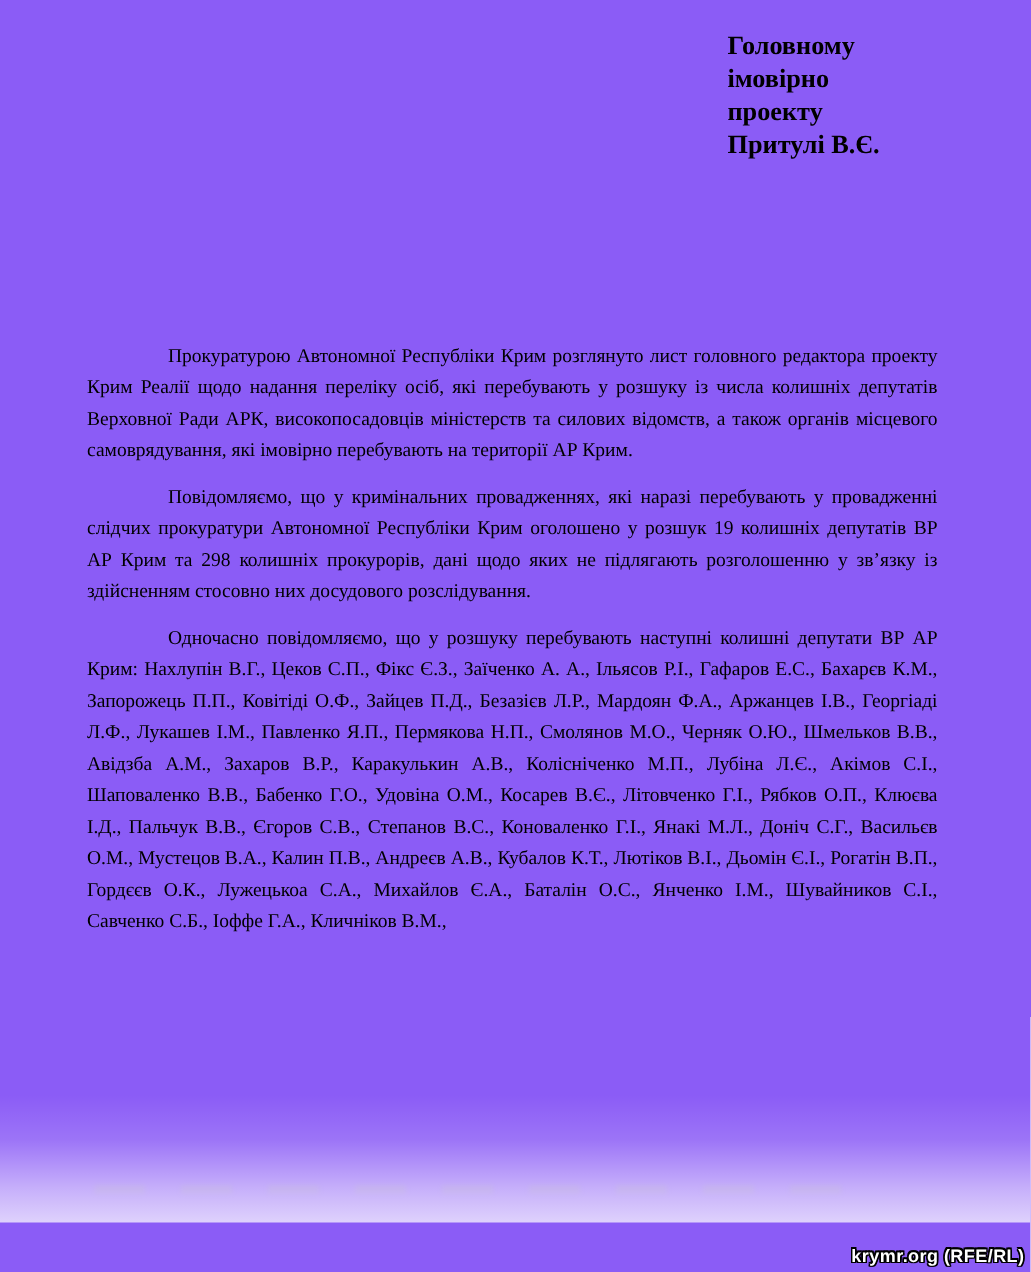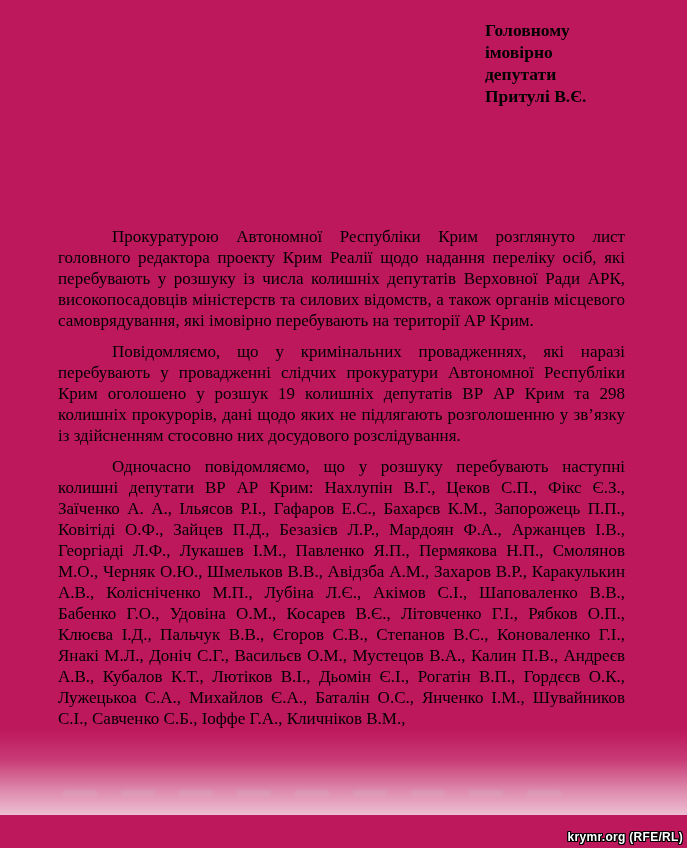--- a/index.html
+++ b/index.html
@@ -4,21 +4,21 @@
 <style>
   html, body {
     margin: 0;
     padding: 0;
     background: #ffffff;
   }
   .page {
     position: relative;
     width: 687px;
     height: 848px;
-    background: #be185d;
+    background: #8b5cf6;
     overflow: hidden;
     font-family: "Liberation Serif", "DejaVu Serif", serif;
     color: #000000;
   }
   .recipient {
     position: absolute;
     top: 19px;
     left: 485px;
     width: 170px;
     font-size: 17.5px;
@@ -34,21 +34,21 @@
     text-align: center;
     font-weight: bold;
     font-size: 17px;
     line-height: 22px;
   }
   .body-text {
     position: absolute;
     top: 226px;
     left: 58px;
     width: 567px;
-    font-size: 17px;
+    font-size: 13px;
     line-height: 21px;
     text-align: justify;
   }
   .body-text p {
     margin: 0 0 10px 0;
     text-indent: 54px;
   }
   .fade-overlay {
     position: absolute;
     left: 0;
@@ -91,21 +91,21 @@
   }
 </style>
 </head>
 <body>
 
 <div class="page">
 
   <div class="recipient">
     <div>Головному</div>
     <div>імовірно</div>
-    <div>депутати</div>
+    <div>проекту</div>
     <div>Притулі В.Є.</div>
   </div>
 
 
   <div class="body-text">
     <p>Прокуратурою Автономної Республіки Крим розглянуто лист головного редактора проекту Крим Реалії щодо надання переліку осіб, які перебувають у розшуку із числа колишніх депутатів Верховної Ради АРК, високопосадовців міністерств та силових відомств, а також органів місцевого самоврядування, які імовірно перебувають на території АР Крим.</p>
     <p>Повідомляємо, що у кримінальних провадженнях, які наразі перебувають у провадженні слідчих прокуратури Автономної Республіки Крим оголошено у розшук 19 колишніх депутатів ВР АР Крим та 298 колишніх прокурорів, дані щодо яких не підлягають розголошенню у зв’язку із здійсненням стосовно них досудового розслідування.</p>
     <p>Одночасно повідомляємо, що у розшуку перебувають наступні колишні депутати ВР АР Крим: Нахлупін В.Г., Цеков С.П., Фікс Є.З., Заїченко А. А., Ільясов Р.І., Гафаров Е.С., Бахарєв К.М., Запорожець П.П., Ковітіді О.Ф., Зайцев П.Д., Безазієв Л.Р., Мардоян Ф.А., Аржанцев І.В., Георгіаді Л.Ф., Лукашев І.М., Павленко Я.П., Пермякова Н.П., Смолянов М.О., Черняк О.Ю., Шмельков В.В., Авідзба А.М., Захаров В.Р., Каракулькин А.В., Колісніченко М.П., Лубіна Л.Є., Акімов С.І., Шаповаленко В.В., Бабенко Г.О., Удовіна О.М., Косарев В.Є., Літовченко Г.І., Рябков О.П., Клюєва І.Д., Пальчук В.В., Єгоров С.В., Степанов В.С., Коноваленко Г.І., Янакі М.Л., Доніч С.Г., Васильєв О.М., Мустецов В.А., Калин П.В., Андреєв А.В., Кубалов К.Т., Лютіков В.І., Дьомін Є.І., Рогатін В.П., Гордєєв О.К., Лужецькоа С.А., Михайлов Є.А., Баталін О.С., Янченко І.М., Шувайников С.І., Савченко С.Б., Іоффе Г.А., Кличніков В.М.,</p>
   </div>
 

